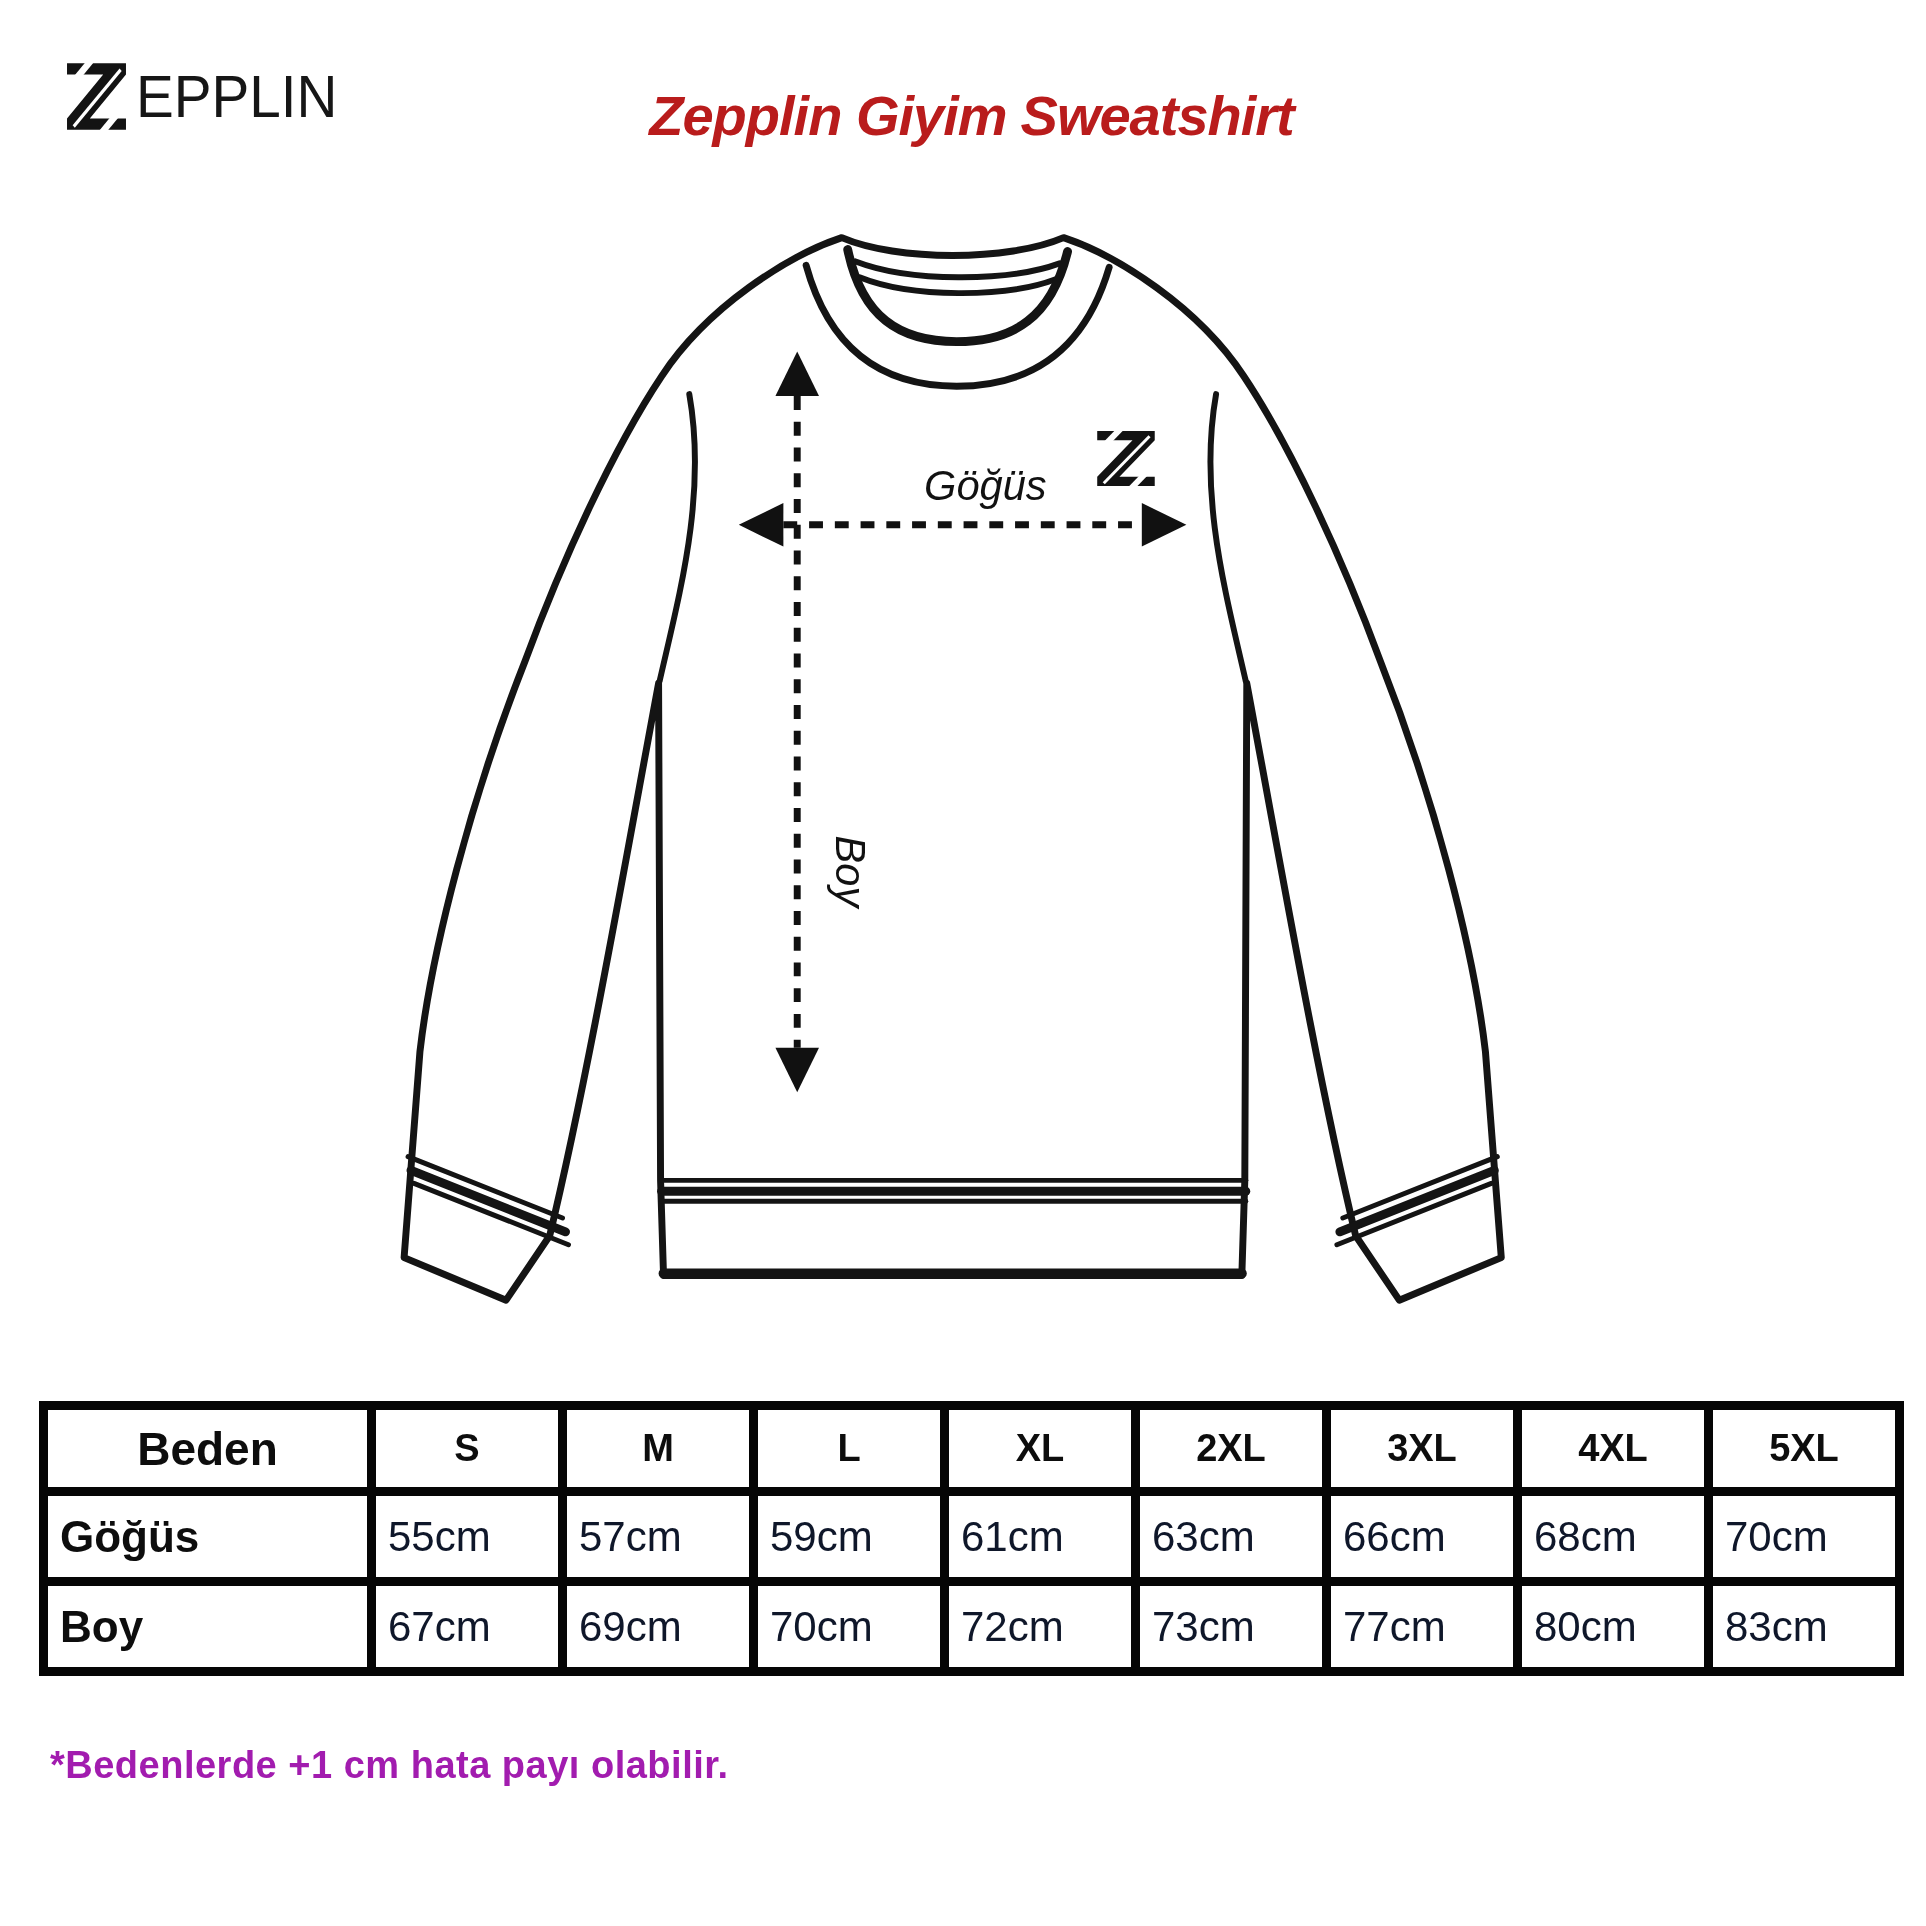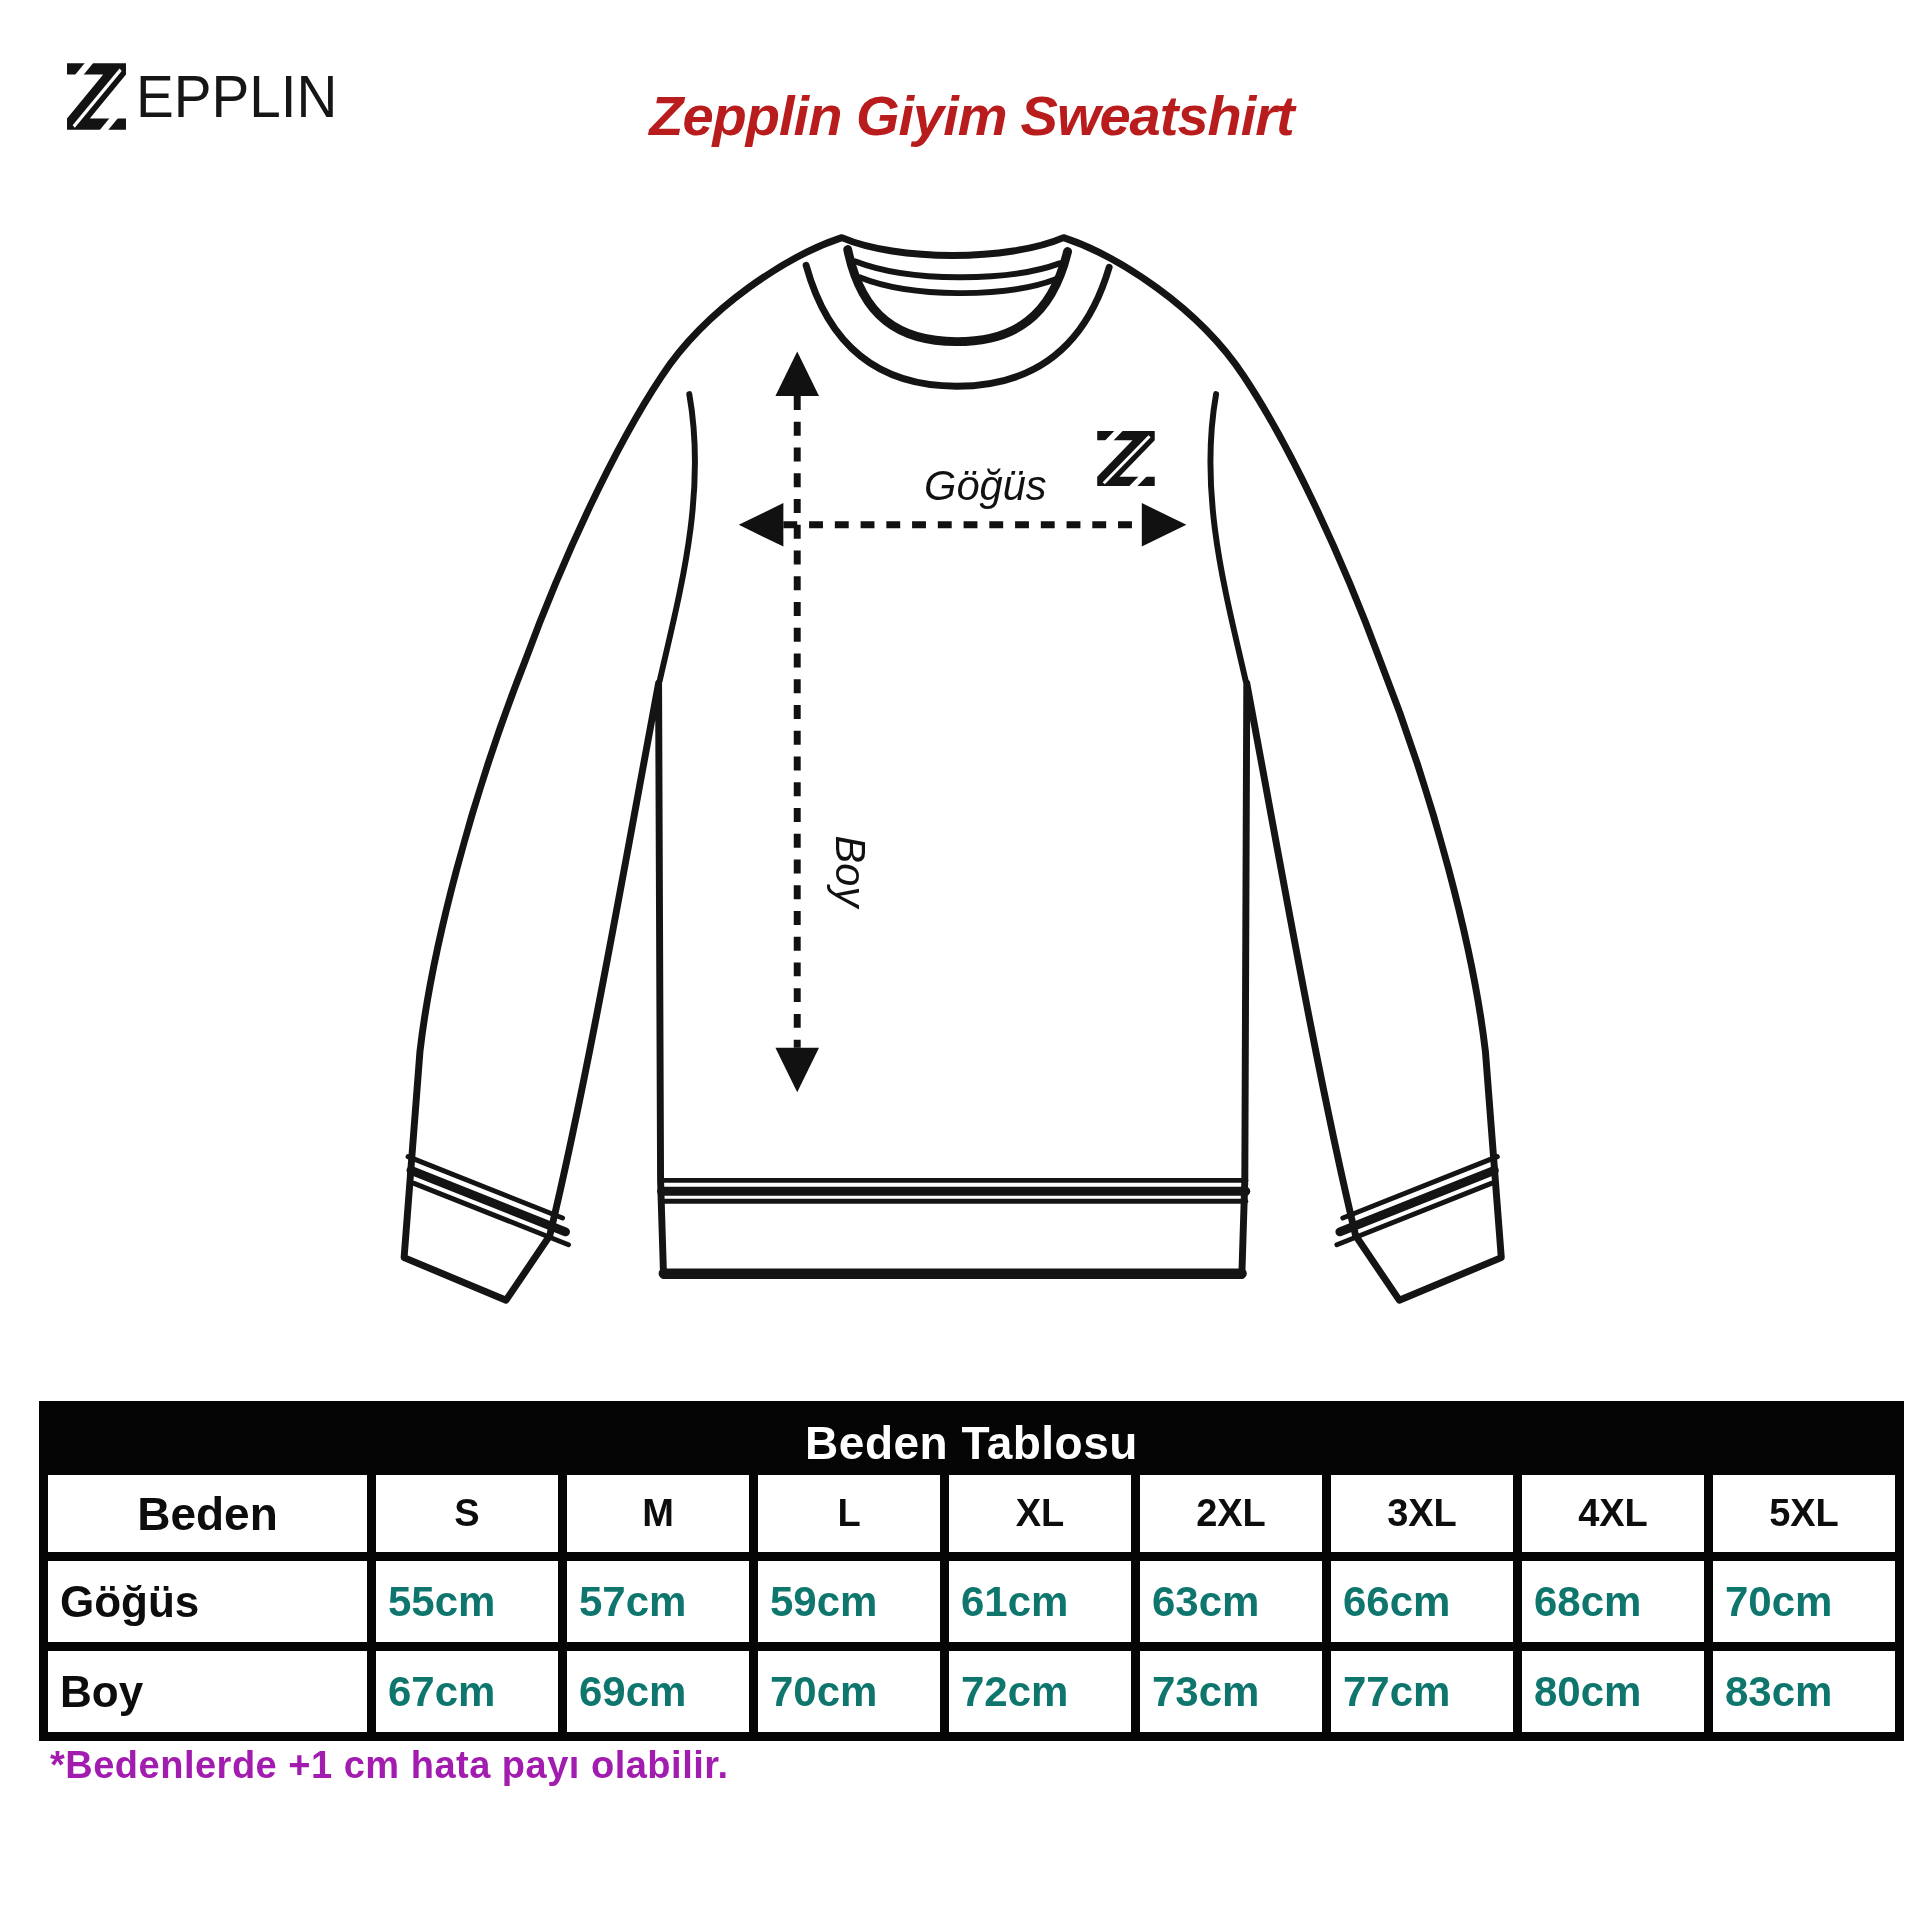--- a/index.html
+++ b/index.html
@@ -56,21 +56,21 @@
     background:#ffffff;display:flex;align-items:center;
     box-sizing:border-box;color:#0d0d0d;
   }
   .row-head{height:77px;}
   .row-data{height:81px;}
   .c-center{justify-content:center;}
   .c-left{justify-content:flex-start;padding-left:12px;}
   .h-beden{font-size:46px;font-weight:700;}
   .h-size{font-size:38px;font-weight:700;}
   .r-label{font-size:44px;font-weight:700;}
-  .r-value{font-size:42px;font-weight:700;color:#0f766e;}
+  .r-value{font-size:42px;font-weight:400;color:#0f172a;}
   
   .footnote{
     position:absolute;left:42px;top:1744px;margin:0;
     font-size:38px;font-weight:700;color:#a21caf;letter-spacing:0.5px;
   }
 </style>
 </head>
 <body>
 
 <div class="canvas">
@@ -151,21 +151,20 @@
 
     <g transform="translate(1096,430) scale(0.66)">
       <path d="M6,8 H94 V22 L40,78 H94 V92 H6 V78 L60,22 H6 Z" fill="#131313"></path>
       <path d="M-8,56 L52,-6" stroke="#ffffff" stroke-width="9" fill="none"></path>
       <path d="M48,106 L108,44" stroke="#ffffff" stroke-width="9" fill="none"></path>
       <path d="M16,88 L86,16" stroke="#ffffff" stroke-width="4.5" fill="none"></path>
     </g>
   </svg>
 
   <section class="size-table">
-    <div class="t-title">Beden Tablosu</div>
     <div class="t-grid">
 
       <div class="cell row-head c-center h-beden">Beden</div>
       <div class="cell row-head c-center h-size">S</div>
       <div class="cell row-head c-center h-size">M</div>
       <div class="cell row-head c-center h-size">L</div>
       <div class="cell row-head c-center h-size">XL</div>
       <div class="cell row-head c-center h-size">2XL</div>
       <div class="cell row-head c-center h-size">3XL</div>
       <div class="cell row-head c-center h-size">4XL</div>

